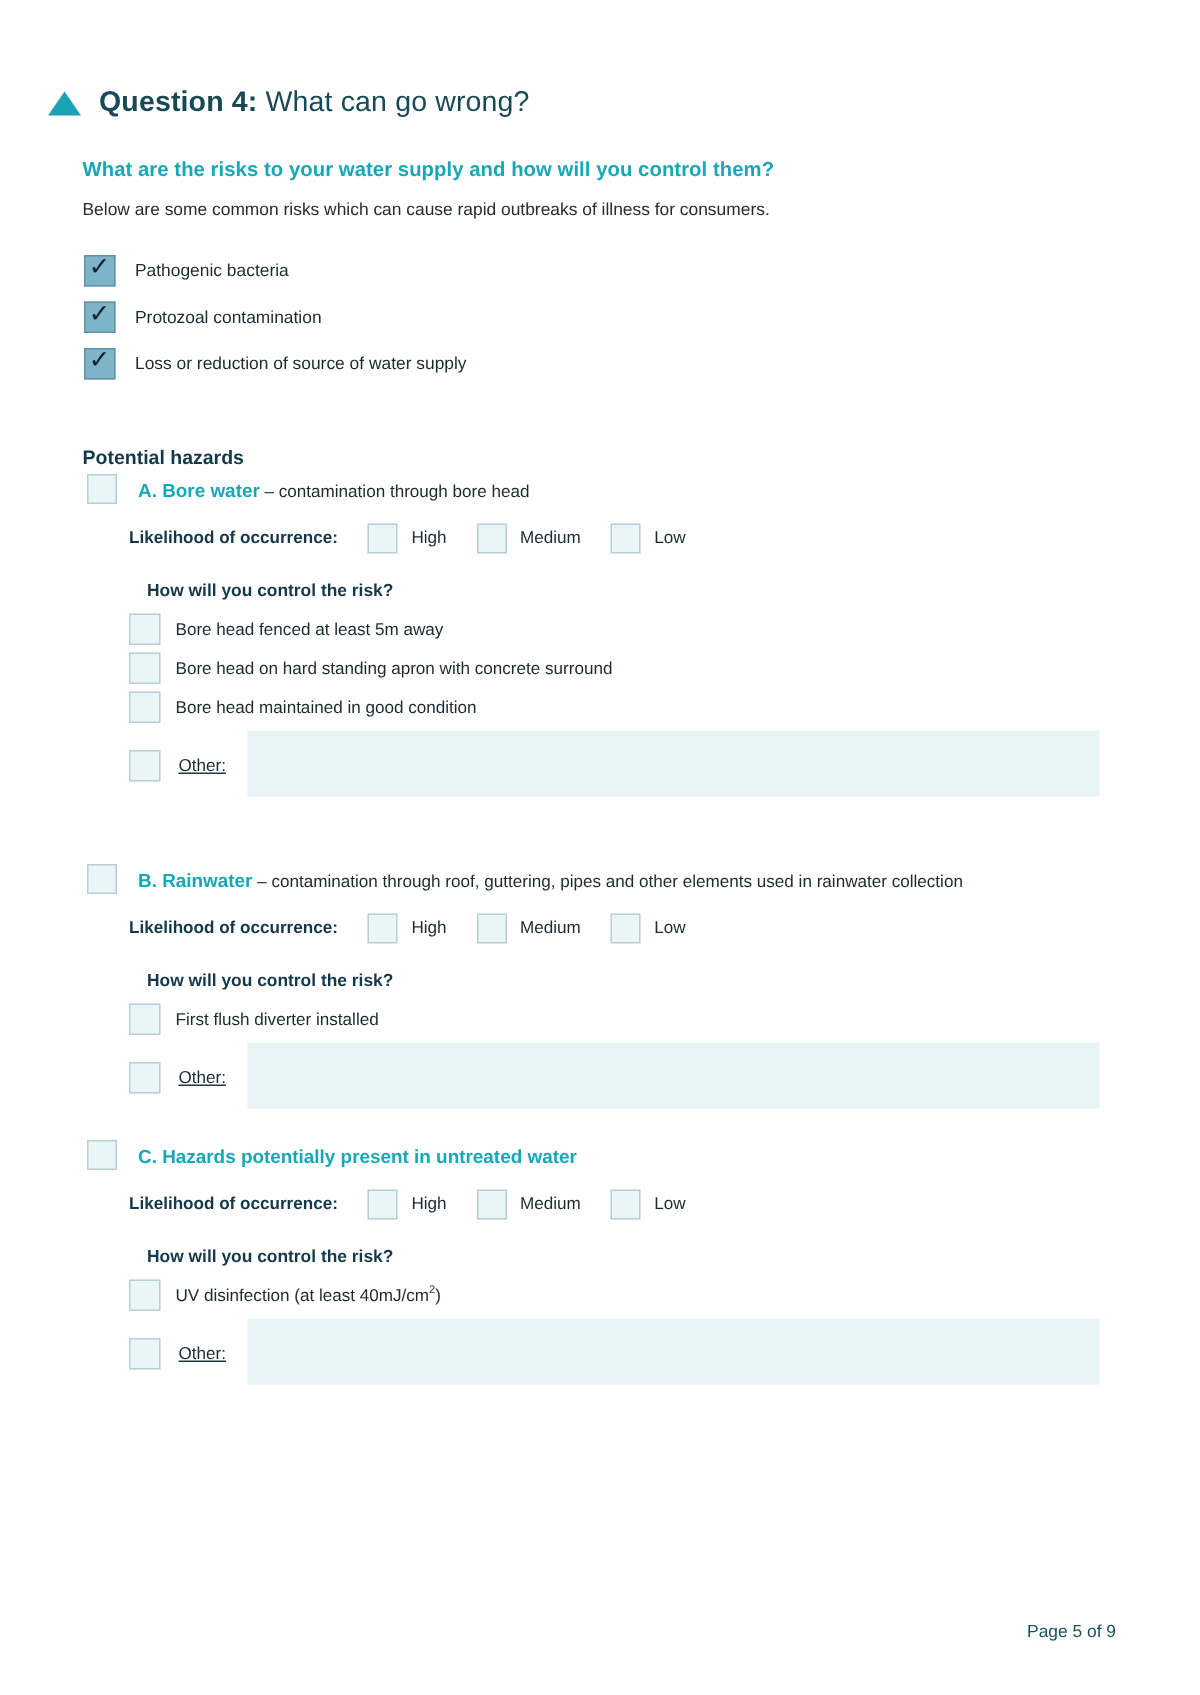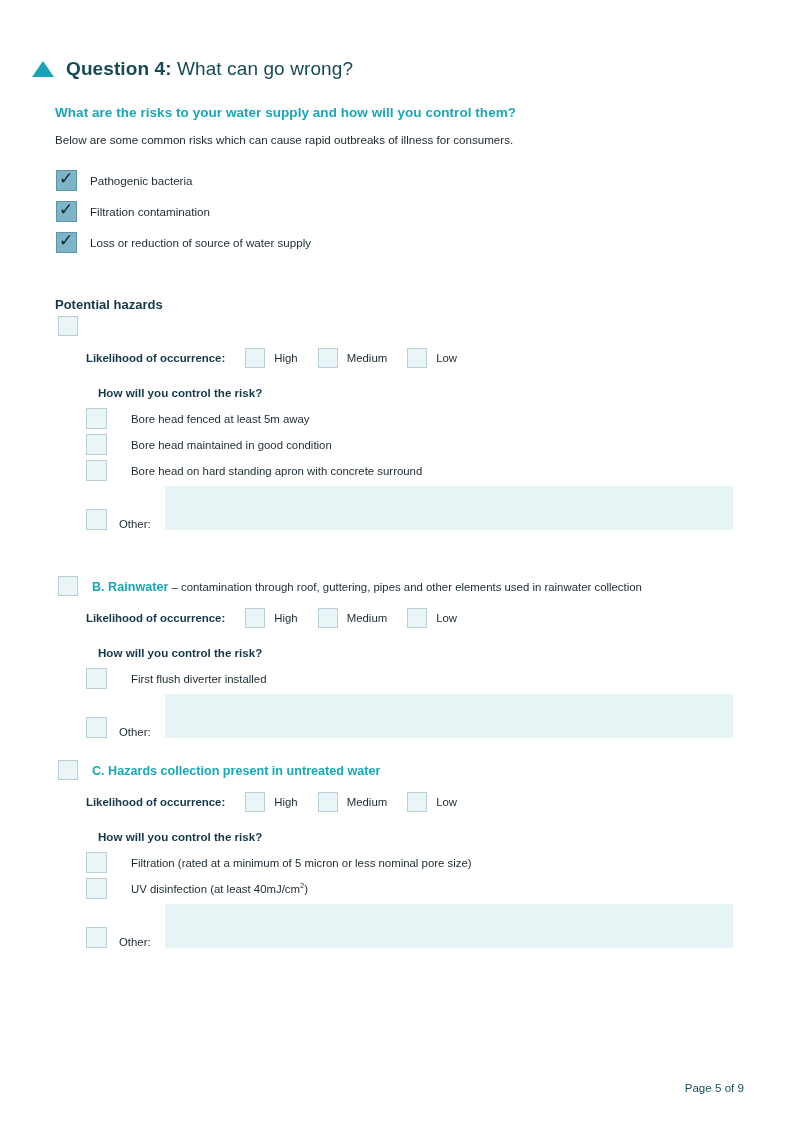--- a/index.html
+++ b/index.html
@@ -208,28 +208,29 @@
     align-items: center;
     margin-bottom: 5px;
   }
   .ctrl-row .cb {
     width: 21px;
     height: 21px;
   }
   .ctrl-label {
     font-size: 11.4px;
     color: #1b2a31;
-    margin-left: 24px;
+    margin-left: 10px;
   }
 
   .other-row {
     display: flex;
-    align-items: flex-end;
+    align-items: center;
     margin-left: 86px;
     margin-top: 5px;
+    text-decoration: underline;
   }
   .other-row .cb {
     width: 21px;
     height: 21px;
     margin-top: 2px;
   }
   .other-label {
     font-size: 11.4px;
     color: #1b2a31;
     margin-left: 12px;
@@ -280,35 +281,38 @@
     <div class="risk-row">
       <span class="cb cb-checked">
           <span class="tick">✓</span>
         </span>
       <span class="risk-label">Pathogenic bacteria</span>
     </div>
     <div class="risk-row">
       <span class="cb cb-checked">
           <span class="tick">✓</span>
         </span>
-      <span class="risk-label">Filtration contamination</span>
+      <span class="risk-label">Protozoal contamination</span>
     </div>
     <div class="risk-row">
       <span class="cb cb-checked">
           <span class="tick">✓</span>
         </span>
       <span class="risk-label">Loss or reduction of source of water supply</span>
     </div>
   </div>
 
   <div class="ph-heading">Potential hazards</div>
 
   <div class="hazard" style="top:318px;">
     <div class="hz-title-row">
       <span class="cb cb-empty"></span>
+      <div class="hz-title">
+        <span class="hz-name">A. Bore water</span><span class="hz-desc"> – contamination through bore head</span>
+      </div>
     </div>
 
     <div class="likelihood-row">
       <span class="likelihood-label">Likelihood of occurrence:</span>
       <span class="lk-opt">
         <span class="cb cb-empty"></span>
         <span class="lk-text">High</span>
       </span>
       <span class="lk-opt">
         <span class="cb cb-empty"></span>
@@ -322,25 +326,25 @@
 
     <div class="control-q">How will you control the risk?</div>
 
     <div class="ctrl-list">
       <div class="ctrl-row">
         <span class="cb cb-empty"></span>
         <span class="ctrl-label">Bore head fenced at least 5m away</span>
       </div>
       <div class="ctrl-row">
         <span class="cb cb-empty"></span>
+        <span class="ctrl-label">Bore head on hard standing apron with concrete surround</span>
+      </div>
+      <div class="ctrl-row">
+        <span class="cb cb-empty"></span>
         <span class="ctrl-label">Bore head maintained in good condition</span>
-      </div>
-      <div class="ctrl-row">
-        <span class="cb cb-empty"></span>
-        <span class="ctrl-label">Bore head on hard standing apron with concrete surround</span>
       </div>
     </div>
 
     <div class="other-row">
       <span class="cb cb-empty"></span>
       <span class="other-label">Other:</span>
       <span class="other-field" style="width:568px;"></span>
     </div>
   </div>
 
@@ -381,21 +385,21 @@
       <span class="cb cb-empty"></span>
       <span class="other-label">Other:</span>
       <span class="other-field" style="width:568px;"></span>
     </div>
   </div>
 
   <div class="hazard" style="top:762px;">
     <div class="hz-title-row">
       <span class="cb cb-empty"></span>
       <div class="hz-title">
-        <span class="hz-name">C. Hazards collection present in untreated water</span><span class="hz-desc"></span>
+        <span class="hz-name">C. Hazards potentially present in untreated water</span><span class="hz-desc"></span>
       </div>
     </div>
 
     <div class="likelihood-row">
       <span class="likelihood-label">Likelihood of occurrence:</span>
       <span class="lk-opt">
         <span class="cb cb-empty"></span>
         <span class="lk-text">High</span>
       </span>
       <span class="lk-opt">
@@ -406,24 +410,20 @@
         <span class="cb cb-empty"></span>
         <span class="lk-text">Low</span>
       </span>
     </div>
 
     <div class="control-q">How will you control the risk?</div>
 
     <div class="ctrl-list">
       <div class="ctrl-row">
         <span class="cb cb-empty"></span>
-        <span class="ctrl-label">Filtration (rated at a minimum of 5 micron or less nominal pore size)</span>
-      </div>
-      <div class="ctrl-row">
-        <span class="cb cb-empty"></span>
         <span class="ctrl-label"><span id="uv-text">UV disinfection (at least 40mJ/cm<sup>2</sup>)</span></span>
       </div>
     </div>
 
     <div class="other-row">
       <span class="cb cb-empty"></span>
       <span class="other-label">Other:</span>
       <span class="other-field" style="width:568px;"></span>
     </div>
   </div>

